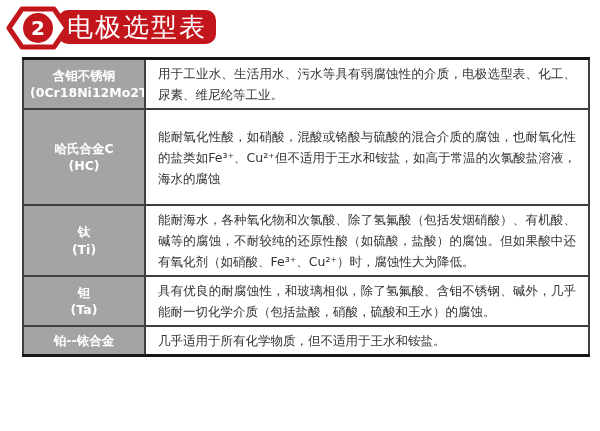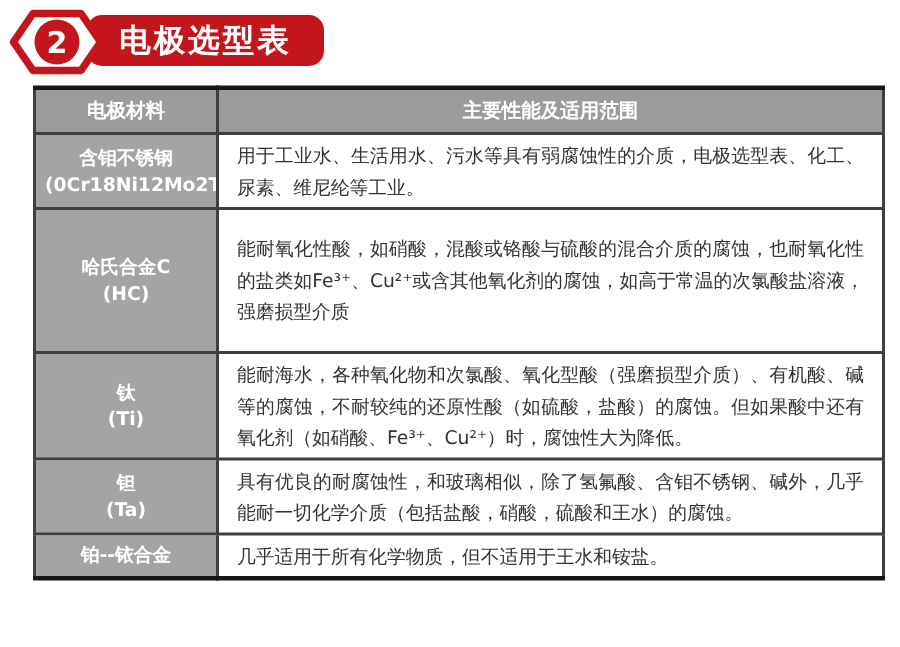--- a/index.html
+++ b/index.html
@@ -15,21 +15,21 @@
   .badge-wrap {
     position: absolute; left: 6px; top: 4px;
     width: 62px; height: 48px; z-index: 2;
   }
   .ribbon {
     position: absolute; left: 58px; top: 10px;
     width: 158px; height: 34px;
     background: #c3161c;
     border-radius: 10px;
     display: flex; align-items: center; justify-content: center;
-    color: #ffffff; font-weight: bold; font-size: 21px;
+    color: #ffffff; font-weight: normal; font-size: 26px;
     letter-spacing: 2px;
     z-index: 1;
   }
 
   
   table.electrode {
     position: absolute; left: 22px; top: 57px;
     width: 566px;
     border-collapse: collapse;
     table-layout: fixed;
@@ -89,48 +89,44 @@
 <div class="ribbon">
   <span>电极选型表</span>
 </div>
 
 <table class="electrode">
   <colgroup>
       <col class="c-mat">
       <col class="c-desc">
     </colgroup>
   <tbody>
-      <tr style="height:30px;">
-    <th class="head">电极材料</th>
-    <th class="head">主要性能及适用范围</th>
-  </tr>
 
   <tr style="height:46px;">
     <td class="mat">
       <span>含钼不锈钢</span>
       <span class="code">(0Cr18Ni12Mo2Ti)</span>
     </td>
     <td class="desc">用于工业水、生活用水、污水等具有弱腐蚀性的介质，电极选型表、化工、尿素、维尼纶等工业。</td>
   </tr>
 
 
   <tr style="height:96px;">
     <td class="mat">
       <span>哈氏合金C</span>
       <span class="code">(HC)</span>
     </td>
-    <td class="desc">能耐氧化性酸，如硝酸，混酸或铬酸与硫酸的混合介质的腐蚀，也耐氧化性的盐类如Fe³⁺、Cu²⁺或含其他氧化剂的腐蚀，如高于常温的次氯酸盐溶液，强磨损型介质</td>
+    <td class="desc">能耐氧化性酸，如硝酸，混酸或铬酸与硫酸的混合介质的腐蚀，也耐氧化性的盐类如Fe³⁺、Cu²⁺但不适用于王水和铵盐，如高于常温的次氯酸盐溶液，海水的腐蚀</td>
   </tr>
 
   <tr style="height:71px;">
     <td class="mat">
       <span>钛</span>
       <span class="code">(Ti)</span>
     </td>
-    <td class="desc">能耐海水，各种氧化物和次氯酸、氧化型酸（强磨损型介质）、有机酸、碱等的腐蚀，不耐较纯的还原性酸（如硫酸，盐酸）的腐蚀。但如果酸中还有氧化剂（如硝酸、Fe³⁺、Cu²⁺）时，腐蚀性大为降低。</td>
+    <td class="desc">能耐海水，各种氧化物和次氯酸、除了氢氟酸（包括发烟硝酸）、有机酸、碱等的腐蚀，不耐较纯的还原性酸（如硫酸，盐酸）的腐蚀。但如果酸中还有氧化剂（如硝酸、Fe³⁺、Cu²⁺）时，腐蚀性大为降低。</td>
   </tr>
 
   <tr style="height:49px;">
     <td class="mat">
       <span>钽</span>
       <span class="code">(Ta)</span>
     </td>
     <td class="desc">具有优良的耐腐蚀性，和玻璃相似，除了氢氟酸、含钼不锈钢、碱外，几乎能耐一切化学介质（包括盐酸，硝酸，硫酸和王水）的腐蚀。</td>
   </tr>
 

